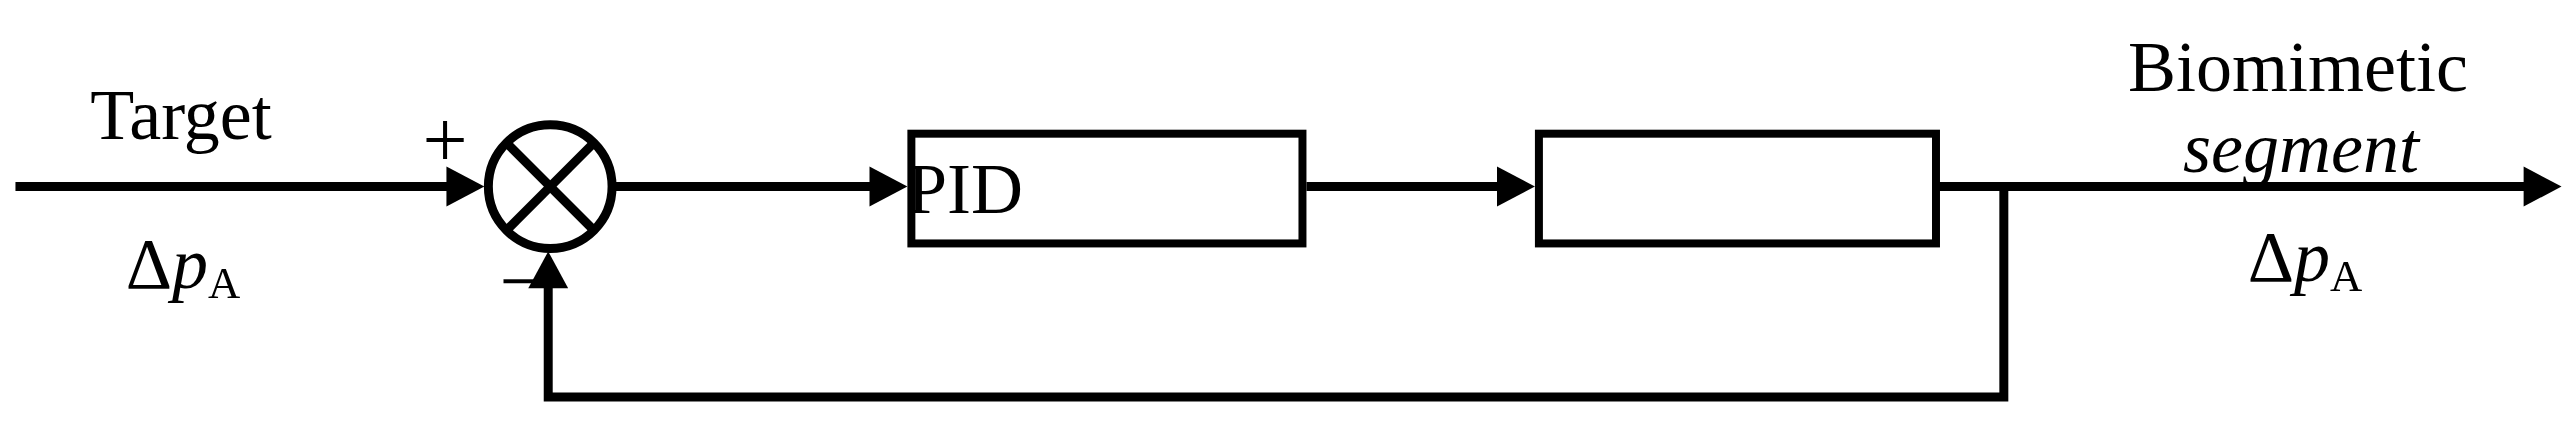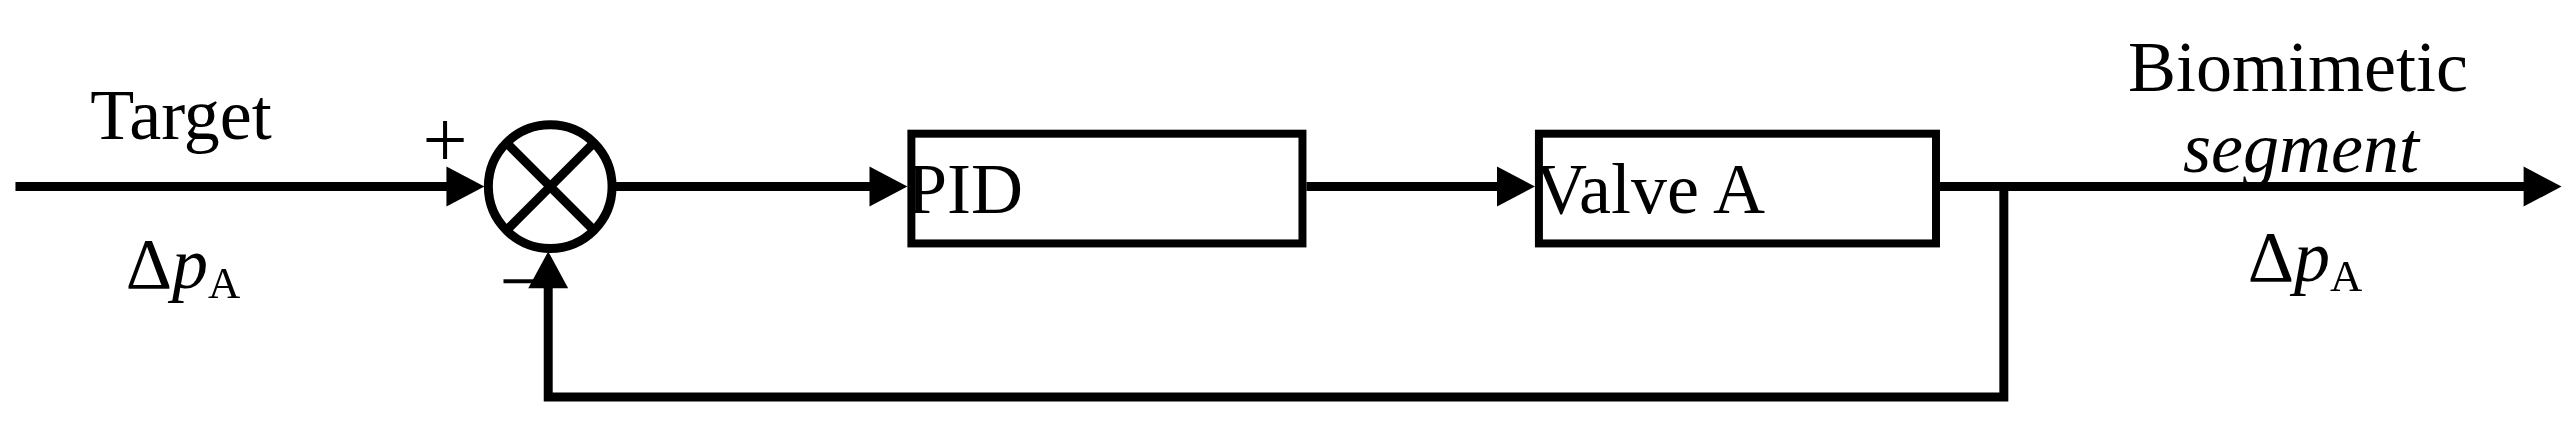--- a/index.html
+++ b/index.html
@@ -87,23 +87,20 @@
 
   <div class="lbl" style="left:181px; top:79px;">Target</div>
   <div class="lbl sym" style="left:183px; top:228px;"><span>Δ</span><span class="var">p</span><span class="sub">A</span></div>
 
   <div class="sign" style="left:445px; top:100px;">+</div>
   <div class="sign" style="left:522px; top:241px;">−</div>
 
   <div class="block-label-box" style="left:907px; top:130px; width:400px; height:118px;">
       <span>PID</span>
     </div>
-  <div class="block-label-box" style="left:1535px; top:130px; width:406px; height:118px;">
-      <span>Valve A</span>
-    </div>
 
 
   <div class="lbl" style="left:2298px; top:3px;margin-top:28px;">Biomimetic</div>
   <div class="lbl" style="left:2301px; top:112px;font-style:italic;">segment</div>
   <div class="lbl sym" style="left:2305px; top:221px;"><span>Δ</span><span class="var">p</span><span class="sub">A</span></div>
 
 </div>
 
 
 </body></html>

